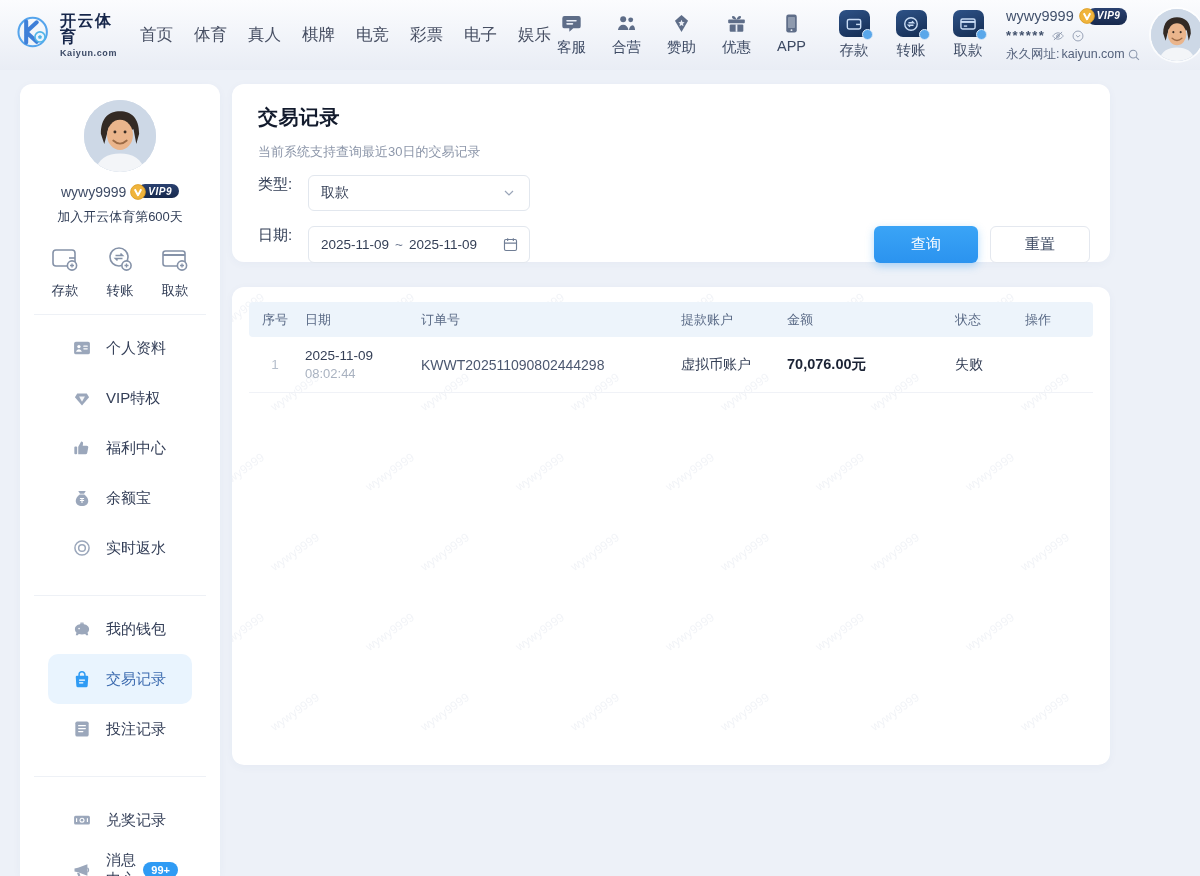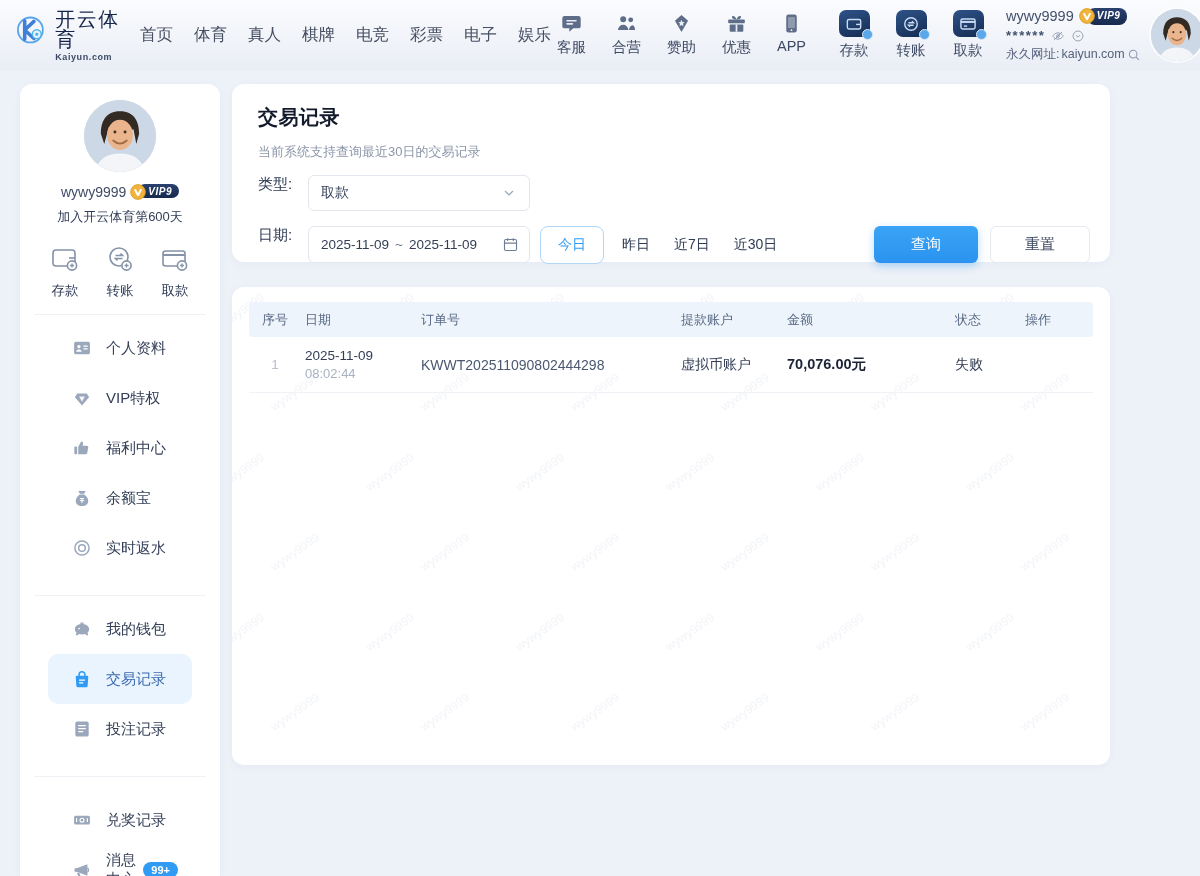--- a/index.html
+++ b/index.html
@@ -6,21 +6,21 @@
   html,body{width:1200px;height:876px;overflow:hidden}
   body{font-family:"Liberation Sans","DejaVu Sans",sans-serif;background:#edf1f8;color:#333e55}
   .page{position:relative;width:1200px;height:876px;overflow:hidden;background:#edf1f8}
   .icon svg,.g svg,.mini-ic svg,.cal svg,.chev svg,.vip-shield svg,.avatar svg{display:block;width:100%;height:100%}
 
   
   .topbar{position:absolute;top:0;left:0;right:0;height:70px;display:flex;align-items:center;
     padding:0 14px;background:linear-gradient(180deg,#fbfcfe,#e9edf5)}
   .brand{display:flex;align-items:center;gap:7px;cursor:pointer}
   .logo-mark{width:44px;height:40px;display:block}
-  .brand-cn{display:block;font-size:20px;font-weight:normal;color:#16264a;letter-spacing:1.5px;line-height:1}
+  .brand-cn{display:block;font-size:16px;font-weight:bold;color:#16264a;letter-spacing:1.5px;line-height:1}
   .brand-en{display:block;font-size:9px;font-weight:bold;color:#3c4a66;margin-top:3px;letter-spacing:.6px}
   .main-nav{display:flex;gap:21px;margin-left:18px;font-size:16.5px;color:#474f63;font-weight:500}
   .nav-item{cursor:pointer;white-space:nowrap}
   .quick-icons{margin-left:auto;display:flex;gap:14px}
   .qi-item{display:flex;flex-direction:column;align-items:center;width:41px;cursor:pointer}
   .qi-item .icon{width:21px;height:21px;color:#5e6d88}
   .qi-label{font-size:14.5px;color:#3d4a63;margin-top:4px;white-space:nowrap}
   .wallet-shortcuts{display:flex;gap:13px;margin-left:20px}
   .ws-item{display:flex;flex-direction:column;align-items:center;width:44px;cursor:pointer}
   .ws-tile{position:relative;width:31px;height:27px;border-radius:7px;
@@ -475,26 +475,20 @@
           <span>2025-11-09</span>
           <span class="sep">~</span>
           <span>2025-11-09</span>
           <span class="cal">
               <svg viewBox="0 0 24 24" fill="none" stroke="currentColor" stroke-width="1.6">
                 <rect x="3.5" y="5" width="17" height="15.5" rx="2"></rect>
                 <path d="M3.5 10h17M8 3v4M16 3v4"></path>
               </svg>
             </span>
         </div>
-        <div class="ranges">
-            <button class="range on">今日</button>
-            <button class="range">昨日</button>
-            <button class="range">近7日</button>
-            <button class="range">近30日</button>
-          </div>
         <div class="actions">
           <button class="btn-primary">查询</button>
           <button class="btn-ghost">重置</button>
         </div>
       </div>
     </section>
 
     <section class="card table-card">
       <div class="watermark-layer">
           <span class="wm" style="left:-20px;top:18px">wywy9999</span>

